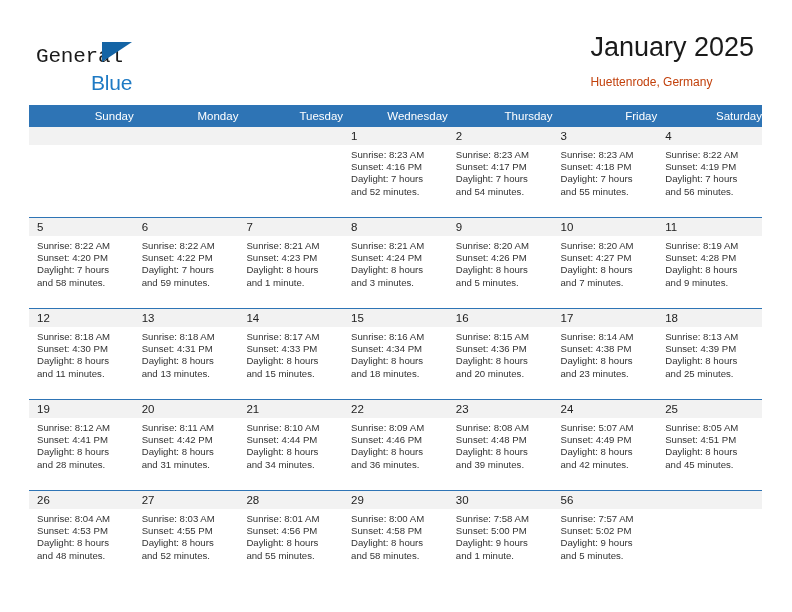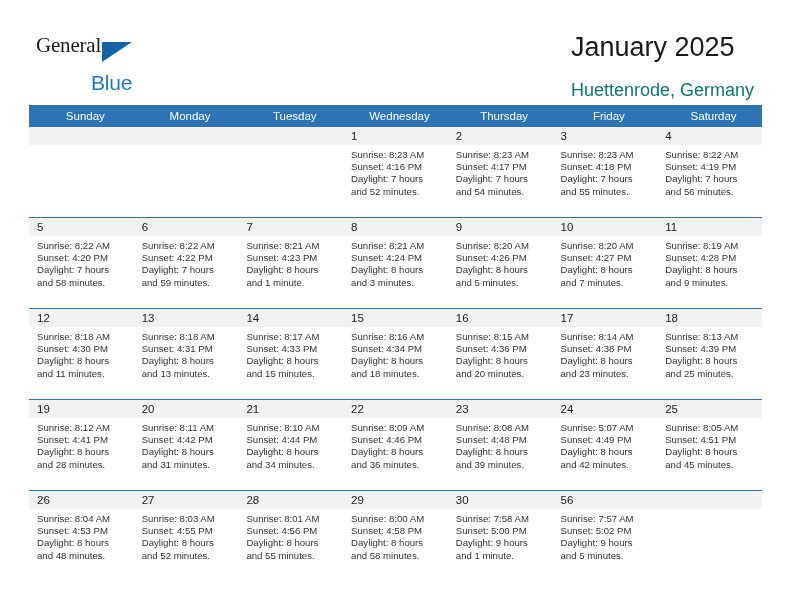--- a/index.html
+++ b/index.html
@@ -32,25 +32,25 @@
   .logo {
     position: absolute;
     left: 36px;
     top: 33px;
     width: 120px;
     height: 48px;
   }
   .logo-general {
     position: absolute;
     left: 0;
-    top: 0;
+    top: 12px;
     font-size: 21px;
     letter-spacing: -0.2px;
     color: #1a1a1a;
-    font-family: Liberation Serif, serif;
+    font-family: Liberation Mono, monospace;
   }
   .logo-blue {
     position: absolute;
     left: 55px;
     top: 38px;
     font-size: 21px;
     letter-spacing: -0.2px;
     color: #1e7ac4;
     font-family: "Liberation Sans", sans-serif;
   }
@@ -69,42 +69,42 @@
     top: 30px;
     text-align: left;
   }
   .cal-title {
     font-size: 27px;
     color: #1a1a1a;
     line-height: 34px;
     white-space: nowrap;
   }
   .cal-subtitle {
-    font-size: 18px;
-    color: #0f766e;
+    font-size: 12px;
+    color: #c2410c;
     line-height: 20px;
-    margin-top: 16px;
+    margin-top: 8px;
     white-space: nowrap;
   }
 
   
   .calendar {
     position: absolute;
     left: 29px;
     top: 105px;
     width: 733px;
     border-collapse: collapse;
     table-layout: fixed;
   }
   .calendar th {
     background: #2e74b5;
     color: #ffffff;
     font-size: 11.5px;
     font-weight: normal;
-    text-align: center;
+    text-align: right;
     padding: 5px 0 5px 8px;
     height: 17px;
     box-sizing: border-box;
   }
   .calendar td {
     vertical-align: top;
     padding: 0;
     border-top: 1px solid #2e74b5;
     height: 90px;
     box-sizing: border-box;

